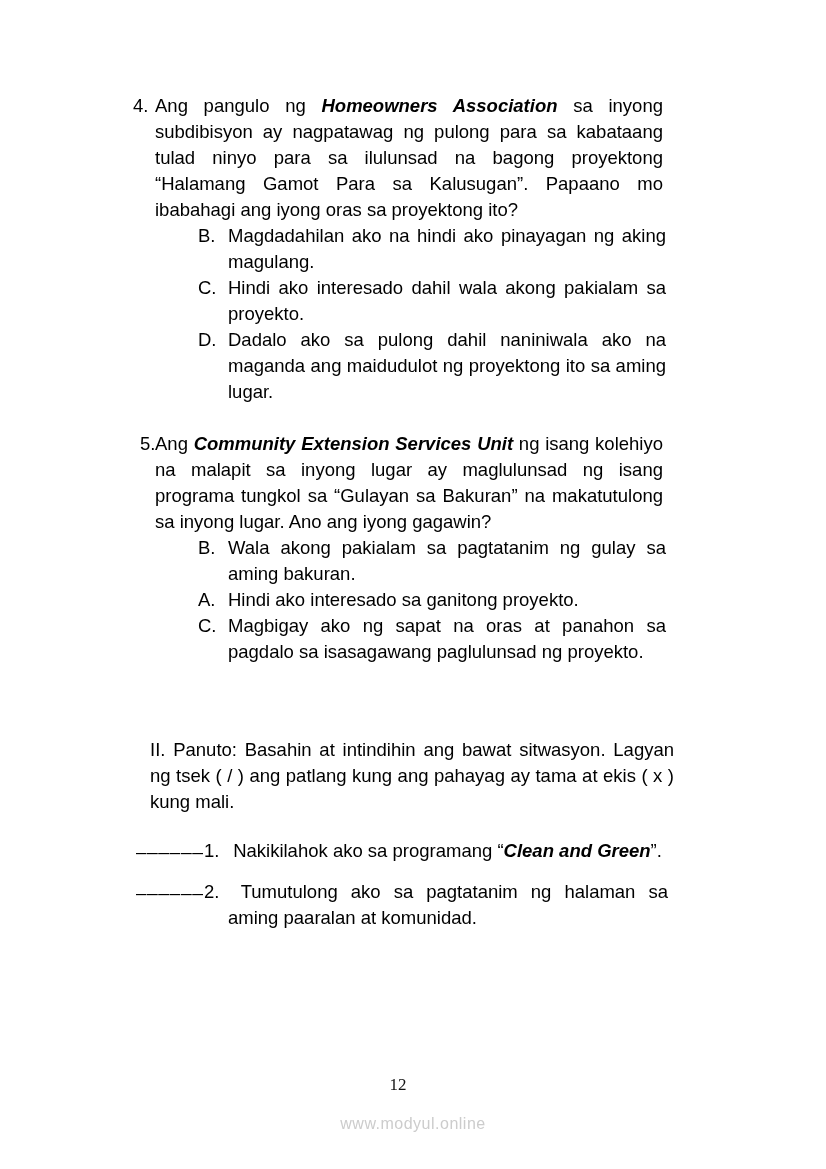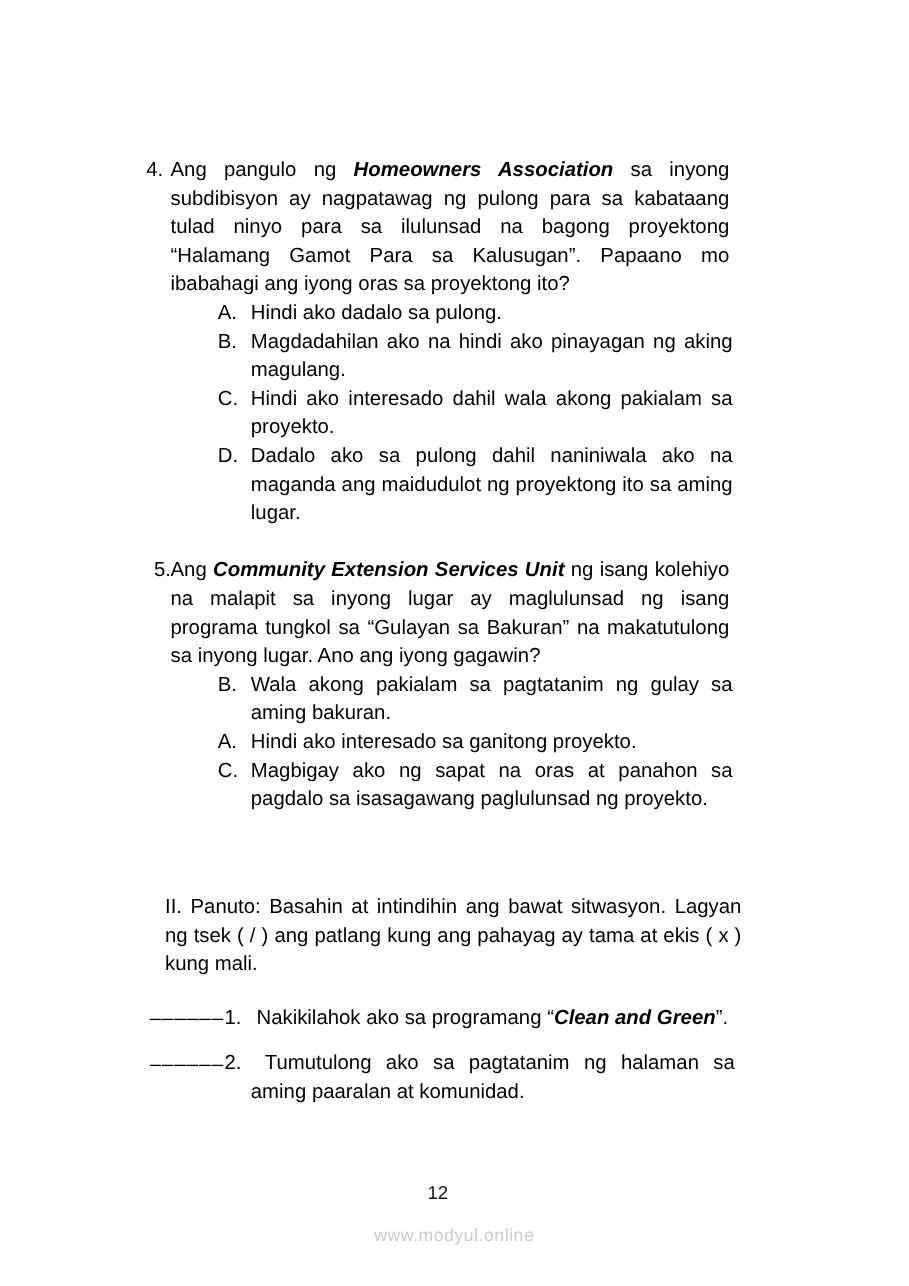--- a/index.html
+++ b/index.html
@@ -9,21 +9,21 @@
     width: 826px;
     height: 1169px;
     margin: 0 auto;
     background: #ffffff;
     overflow: hidden;
     font-family: "Liberation Sans", "DejaVu Sans", sans-serif;
     font-size: 18.5px;
     line-height: 26px;
     color: #000000;
   }
-  .content { position: absolute; left: 133px; top: 93px; width: 535px; margin-top: 48px; }
+  .content { position: absolute; left: 133px; top: 93px; width: 535px; }
   p { margin: 0; }
 
   .qtext {
     width: 530px;
     text-align: justify;
     padding-left: 22px;
     text-indent: -22px;
   }
   .qnum { display: inline-block; width: 22px; text-indent: 0; }
   .question-5 { margin-top: 26px; }
@@ -50,21 +50,21 @@
   }
   .item-lead { display: inline-block; width: 92px; text-indent: 0; }
   .blank-line { display: inline-block; width: 68px; overflow: hidden; white-space: nowrap; letter-spacing: 1px; }
 
   .page-number {
     position: absolute;
     left: 133px;
     top: 1074px;
     width: 530px;
     text-align: center;
-    font-family: Liberation Sans, sans-serif;
+    font-family: Liberation Serif, serif;
     font-size: 17px;
     line-height: 22px;
     color: #111111;
   }
   .watermark {
     position: absolute;
     left: 0;
     top: 1112px;
     width: 826px;
     text-align: center;
@@ -76,21 +76,20 @@
 </style>
 </head>
 <body>
 
 <div class="page">
   <div class="content">
 
     <section class="question question-4">
       <p class="qtext"><span class="qnum">4.</span><span>Ang pangulo ng </span><span class="bi">Homeowners Association</span><span> sa inyong subdibisyon ay nagpatawag ng pulong para sa kabataang tulad ninyo para sa ilulunsad na bagong proyektong “Halamang Gamot Para sa Kalusugan”. Papaano mo ibabahagi ang iyong oras sa proyektong ito?</span></p>
       <div class="options">
-        <p class="option"><span class="opt-letter">A.</span><span>Hindi ako dadalo sa pulong.</span></p>
         <p class="option"><span class="opt-letter">B.</span><span>Magdadahilan ako na hindi ako pinayagan ng aking magulang.</span></p>
         <p class="option"><span class="opt-letter">C.</span><span>Hindi ako interesado dahil wala akong pakialam sa proyekto.</span></p>
         <p class="option"><span class="opt-letter">D.</span><span>Dadalo ako sa pulong dahil naniniwala ako na maganda ang maidudulot ng proyektong ito sa aming lugar.</span></p>
       </div>
     </section>
 
     <section class="question question-5">
       <p class="qtext"><span class="qnum">5.</span><span>Ang </span><span class="bi">Community Extension Services Unit</span><span> ng isang kolehiyo na malapit sa inyong lugar ay maglulunsad ng isang programa tungkol sa “Gulayan sa Bakuran” na makatutulong sa inyong lugar. Ano ang iyong gagawin?</span></p>
       <div class="options">
         <p class="option"><span class="opt-letter">B.</span><span>Wala akong pakialam sa pagtatanim ng gulay sa aming bakuran.</span></p>

